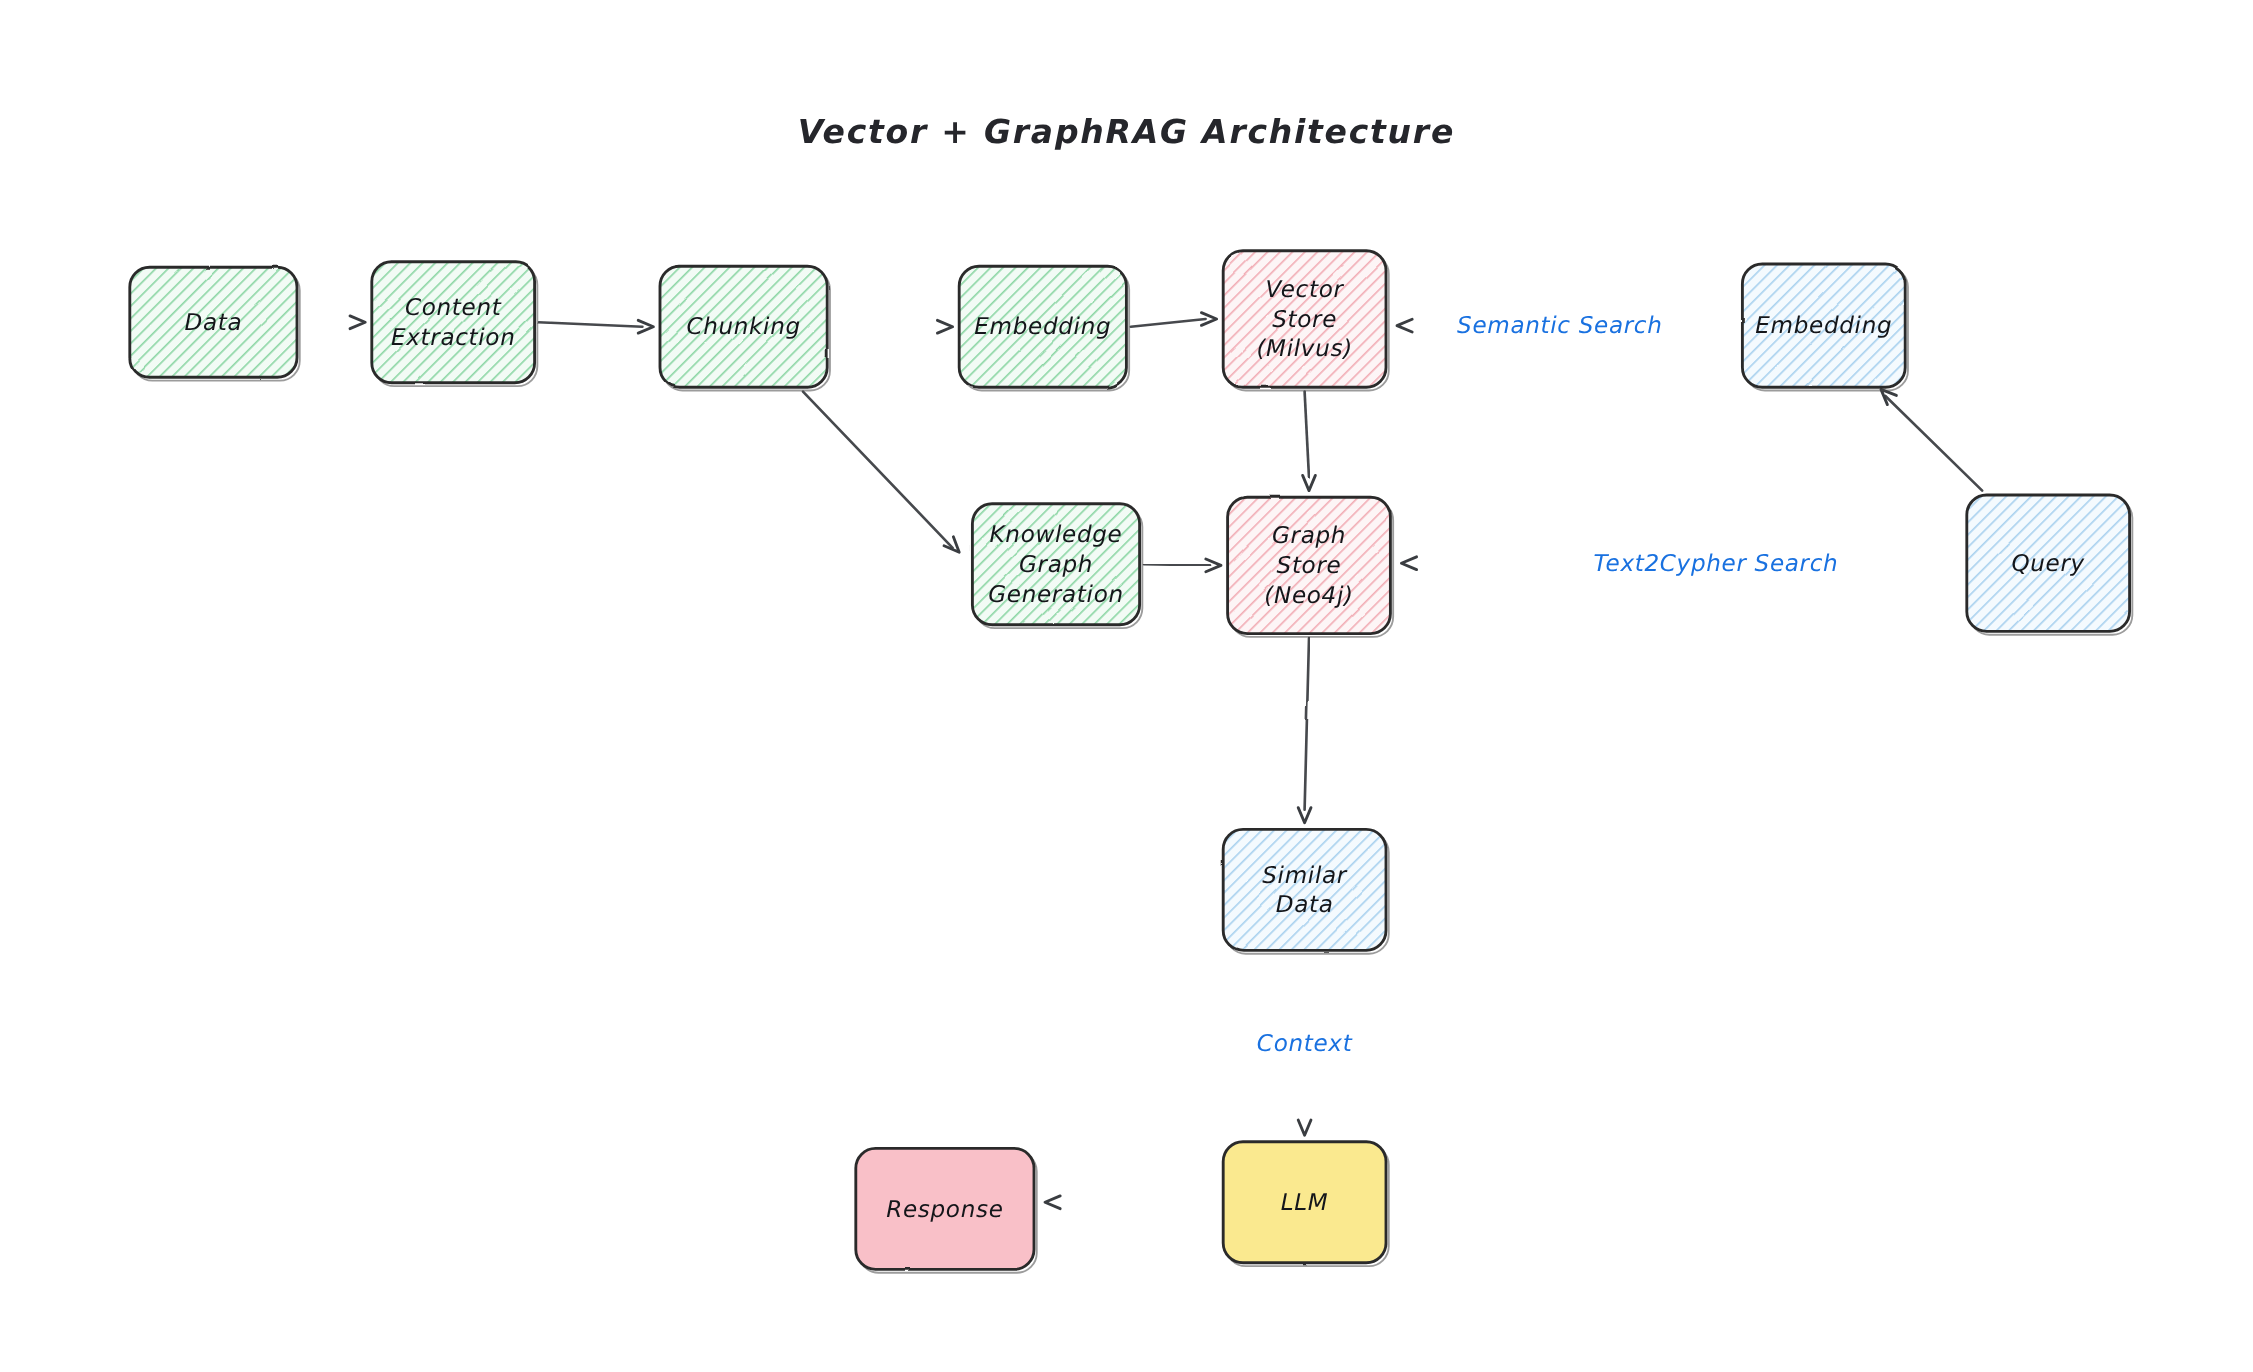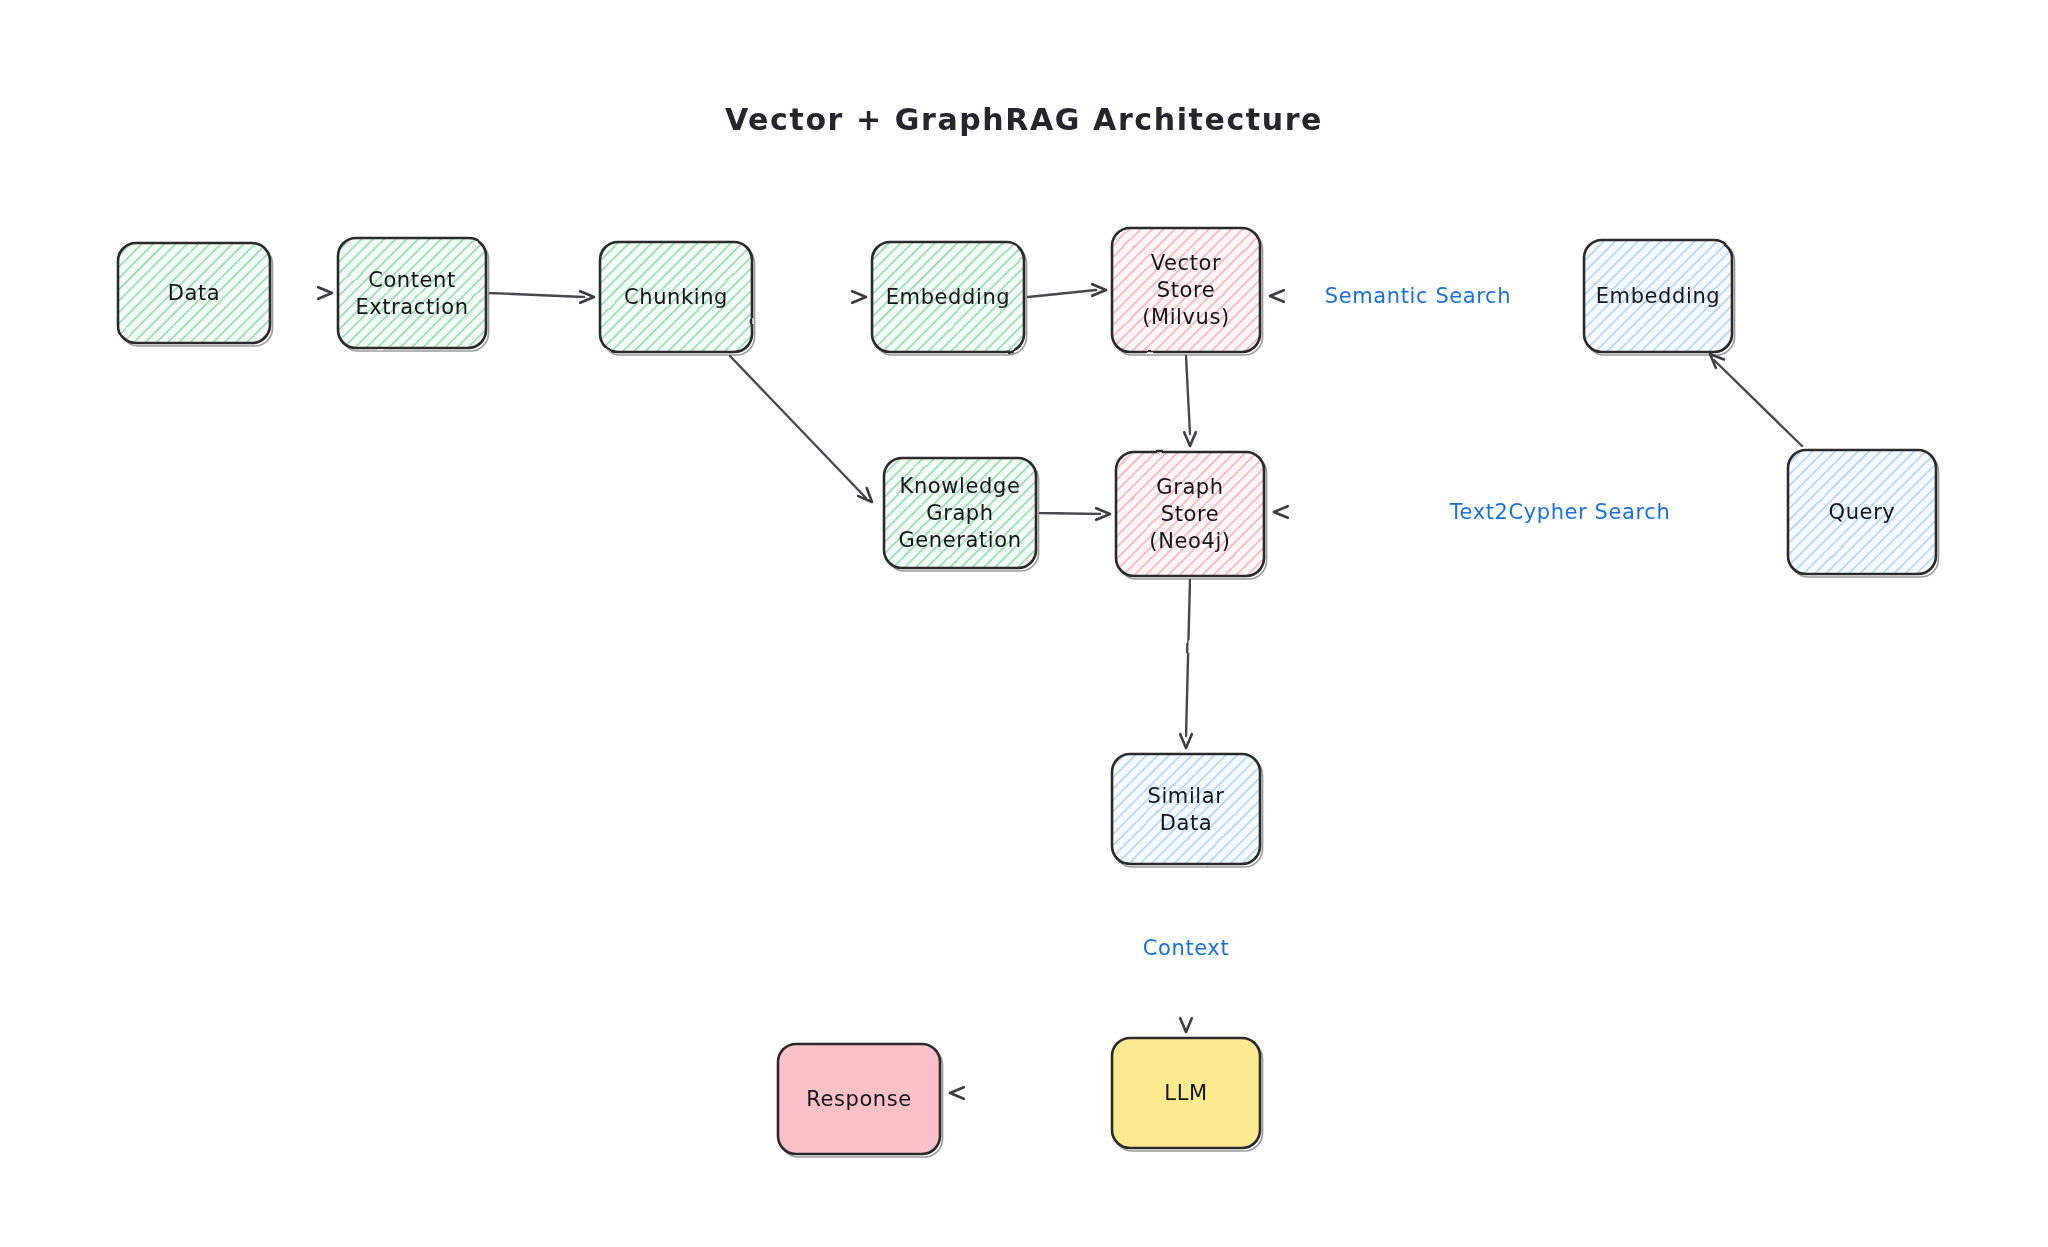--- a/index.html
+++ b/index.html
@@ -11,20 +11,21 @@
     width: 2048px;
     height: 1247px;
     overflow: hidden;
     font-family: "DejaVu Sans", sans-serif;
   }
   #canvas {
     position: relative;
     width: 2048px;
     height: 1247px;
     background: #ffffff;
+    font-style: italic;
   }
   svg#diagram {
     position: absolute;
     top: 0; left: 0;
     width: 2048px;
     height: 1247px;
   }
   
   .node-label,
   .edge-label,

